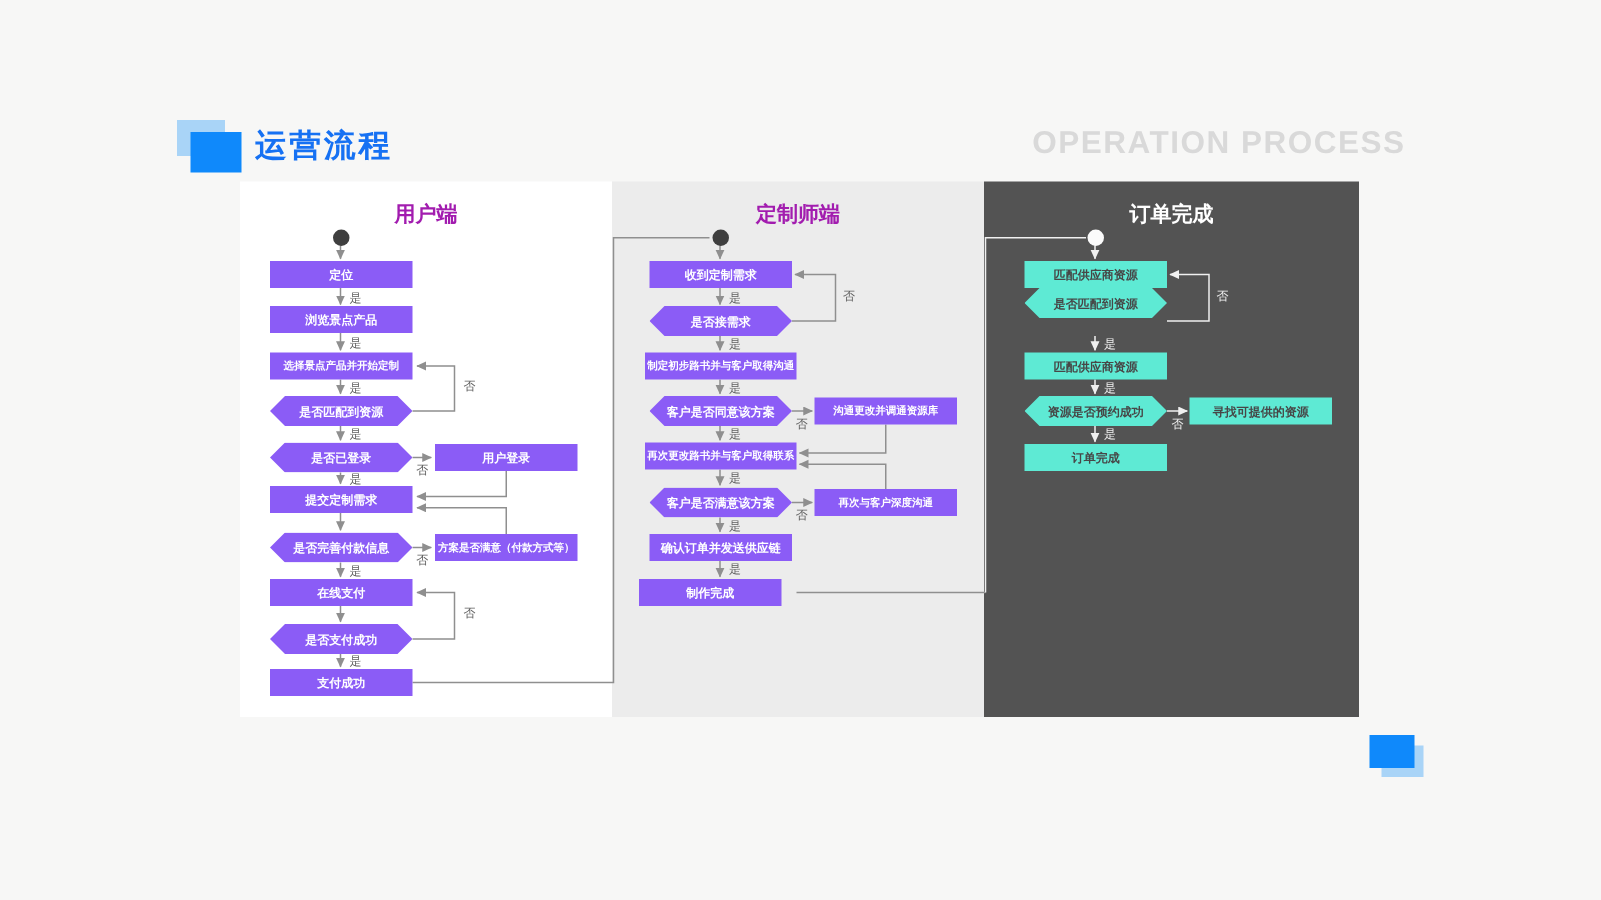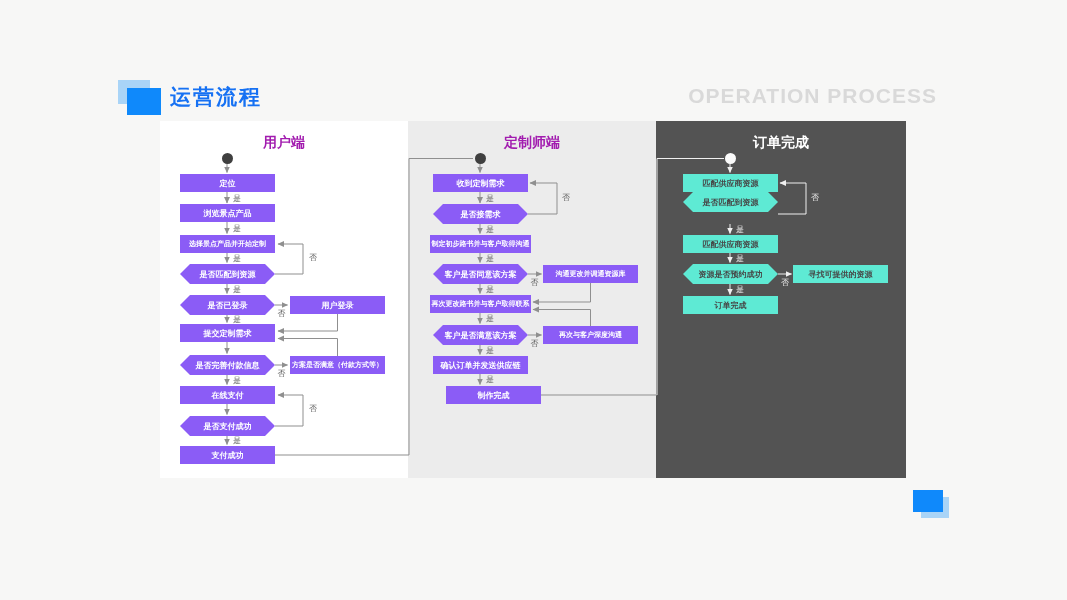--- a/index.html
+++ b/index.html
@@ -160,21 +160,21 @@
   <div class="node small" style="left:290px;top:356px;width:95px">方案是否满意（付款方式等）</div>
 
   <div class="start-dot" style="left:474.5px;top:152.5px"></div>
   <div class="node" style="left:433px;top:174px;width:95px">收到定制需求</div>
   <div class="node hex" style="left:433px;top:204px;width:95px">是否接需求</div>
   <div class="node small" style="left:430px;top:235px;width:101px">制定初步路书并与客户取得沟通</div>
   <div class="node hex" style="left:433px;top:264px;width:95px">客户是否同意该方案</div>
   <div class="node small" style="left:430px;top:295px;width:101px">再次更改路书并与客户取得联系</div>
   <div class="node hex" style="left:433px;top:325px;width:95px">客户是否满意该方案</div>
   <div class="node" style="left:433px;top:356px;width:95px">确认订单并发送供应链</div>
-  <div class="node" style="left:446px;top:386px;width:95px">制作完成</div>
+  <div class="node" style="left:426px;top:386px;width:95px">制作完成</div>
   <div class="node small" style="left:543px;top:265px;width:95px">沟通更改并调通资源库</div>
   <div class="node small" style="left:543px;top:326px;width:95px">再次与客户深度沟通</div>
 
   <div class="start-dot inv" style="left:724.5px;top:152.5px"></div>
   <div class="node inv" style="left:683px;top:174px;width:95px">匹配供应商资源</div>
   <div class="node hex inv" style="left:683px;top:192px;width:95px">是否匹配到资源</div>
   <div class="node inv" style="left:683px;top:235px;width:95px">匹配供应商资源</div>
   <div class="node hex inv" style="left:683px;top:264px;width:95px">资源是否预约成功</div>
   <div class="node inv" style="left:683px;top:296px;width:95px">订单完成</div>
   <div class="node inv" style="left:793px;top:265px;width:95px">寻找可提供的资源</div>

